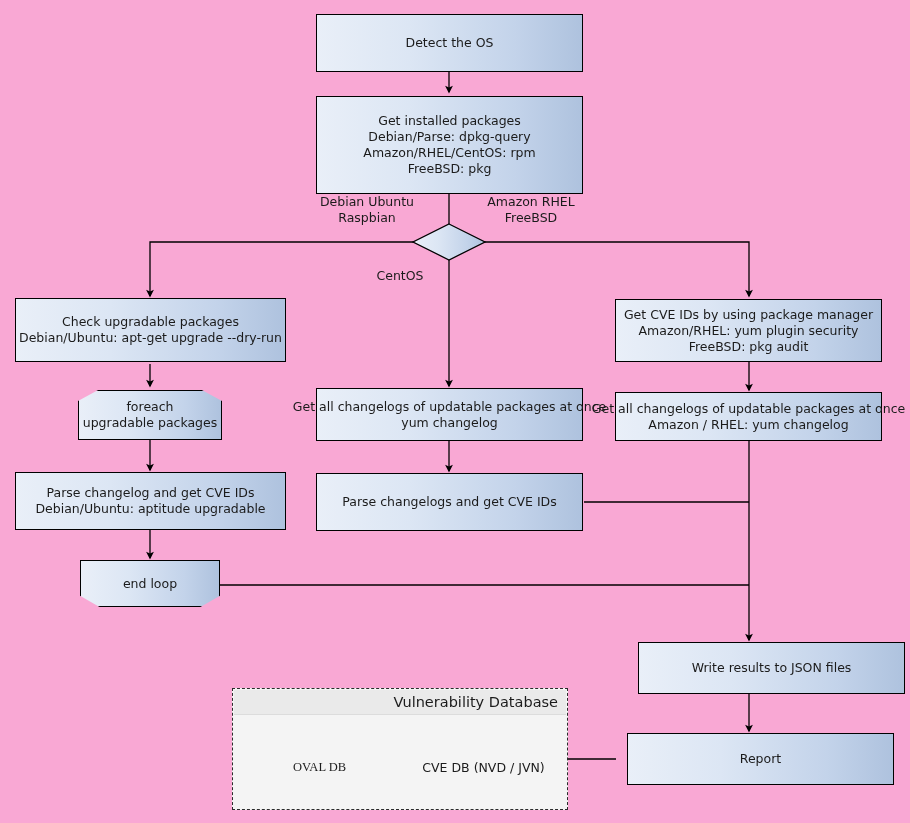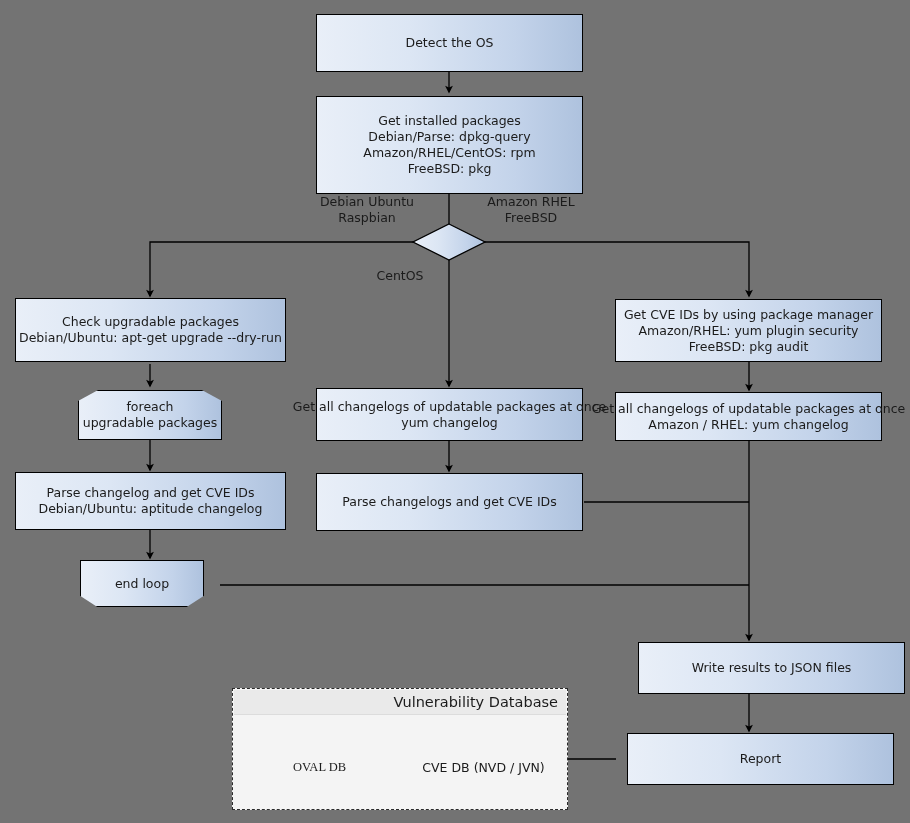--- a/index.html
+++ b/index.html
@@ -1,17 +1,17 @@
 <!DOCTYPE html>
 <html><head>
 <meta charset="utf-8">
 <style>
   html,body{margin:0;padding:0;background:#ffffff;}
   body{font-family:"DejaVu Sans","Liberation Sans",sans-serif;}
-  #stage{position:relative;width:910px;height:823px;overflow:hidden;background:#737373;}
+  #stage{position:relative;width:910px;height:823px;overflow:hidden;background:#f9a8d4;}
   svg#wires{position:absolute;left:0;top:0;width:910px;height:823px;pointer-events:none;}
   .node{position:absolute;box-sizing:border-box;display:flex;align-items:center;
         justify-content:center;text-align:center;color:#1b1b1b;font-size:12.5px;
         line-height:16px;border:1px solid #000;
         background:linear-gradient(to right,#e9eff8 0%,#dce6f4 35%,#c3d3ea 75%,#aec2de 100%);}
   .node span{display:block;white-space:nowrap;}
   .node.overflow span{white-space:nowrap;}
   .loop-start{border:none;background:none;}
   .loop-start .shape{position:absolute;inset:0;
         background:linear-gradient(to right,#e9eff8 0%,#dce6f4 35%,#c3d3ea 75%,#aec2de 100%);
@@ -125,24 +125,24 @@
   <div class="node loop-start" style="left:78px;top:390px;width:144px;height:50px;">
     <div class="shape"></div>
     <div class="txt">
       <span>foreach</span>
       <span>upgradable  packages</span>
     </div>
   </div>
 
   <div class="node" style="left:15px;top:472px;width:271px;height:58px;flex-direction:column;">
     <span>Parse changelog and get  CVE IDs</span>
-    <span>Debian/Ubuntu: aptitude changelog</span>
+    <span>Debian/Ubuntu: aptitude upgradable</span>
   </div>
 
-  <div class="node loop-end" style="left:80px;top:560px;width:124px;height:47px;">
+  <div class="node loop-end" style="left:80px;top:560px;width:140px;height:47px;">
     <div class="shape"></div>
     <div class="txt">
       <span>end loop</span>
     </div>
   </div>
 
   <div class="node overflow" style="left:316px;top:388px;width:267px;height:53px;flex-direction:column;">
     <span>Get all changelogs of updatable packages at once</span>
     <span>yum changelog</span>
   </div>

